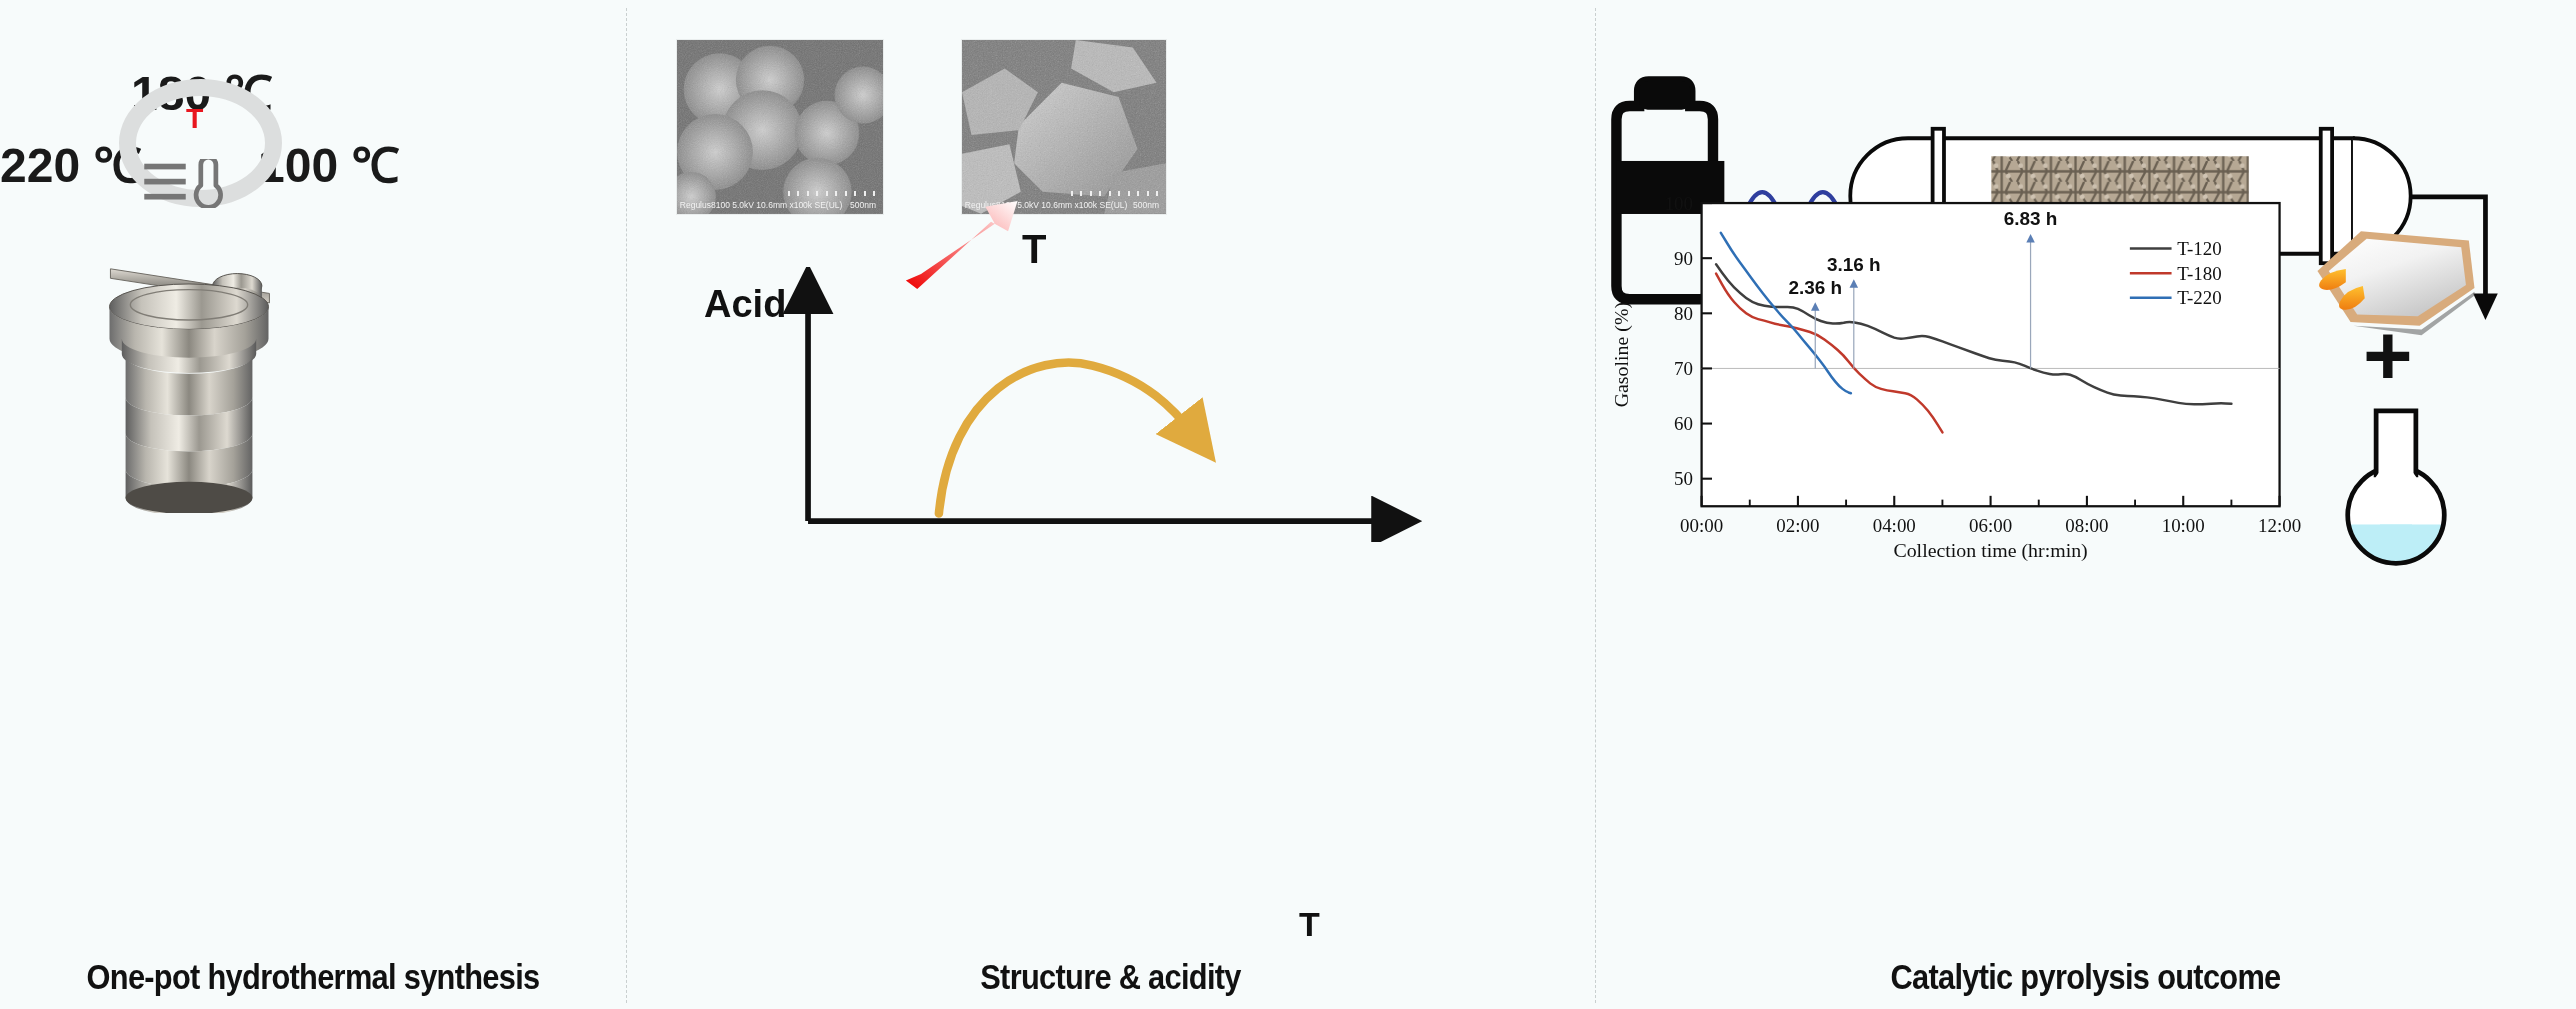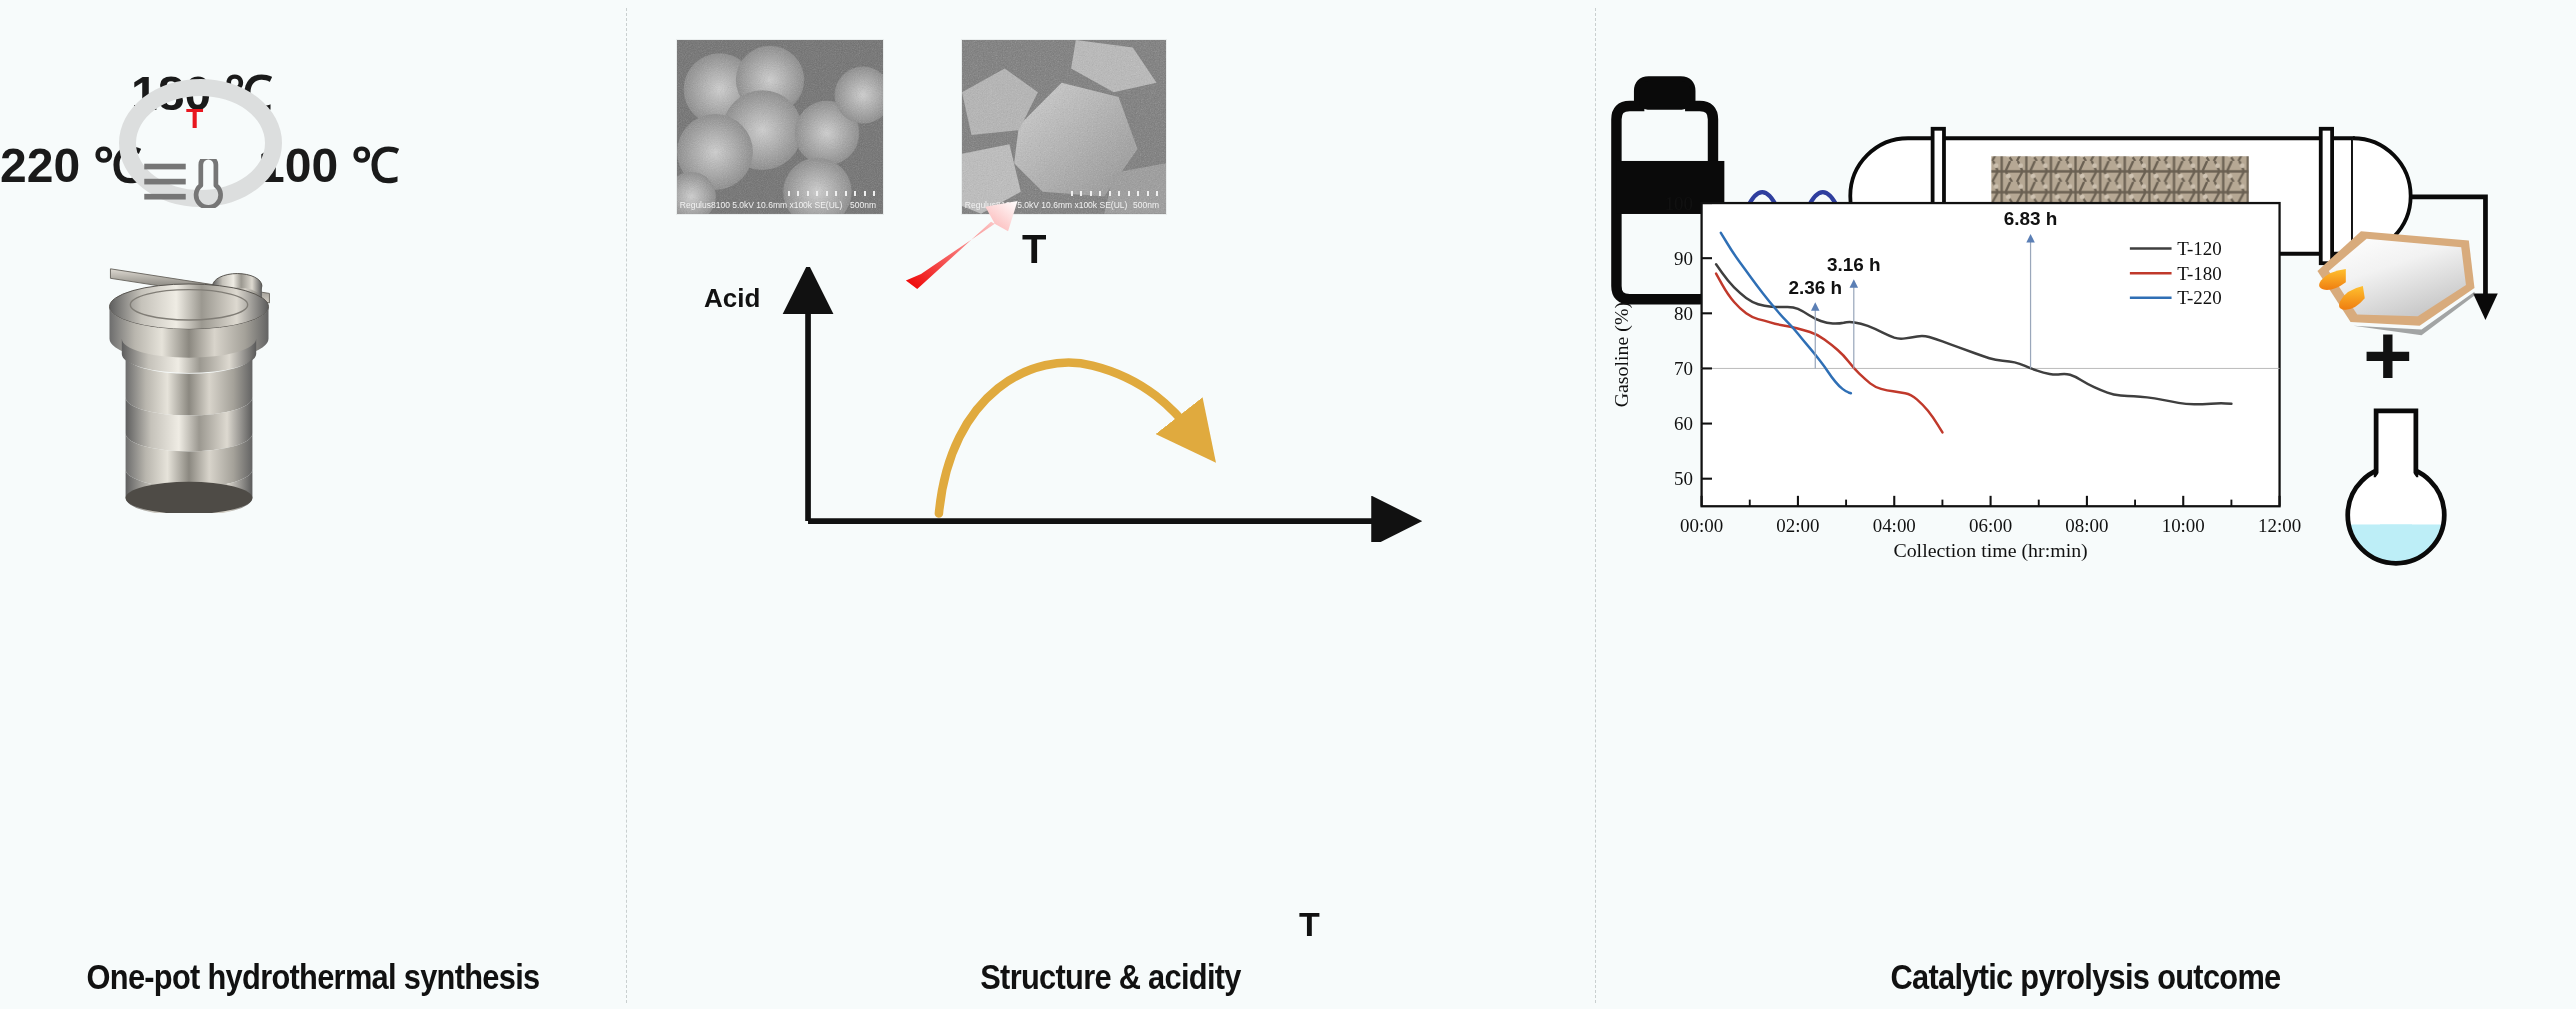--- a/index.html
+++ b/index.html
@@ -77,21 +77,21 @@
 
   #red-arrow{position:absolute;left:278px;top:201px;width:123px;height:90px;}
   #t-label-arrow{
     position:absolute;left:396px;top:227px;
     font-weight:bold;font-size:40px;color:#111;
   }
 
   #acid-axes{position:absolute;left:0px;top:267px;width:969px;height:275px;}
   #acid-label{
     position:absolute;left:78px;top:283px;
-    font-weight:bold;font-size:26px;color:#111;
+    font-weight:bold;font-size:38px;color:#111;
   }
   #t-axis-label{
     position:absolute;left:673px;top:905px;
     font-weight:bold;font-size:34px;color:#111;
   }
 
   
   #apparatus{position:absolute;left:0;top:36px;width:981px;height:284px;}
   #gasbag{position:absolute;left:713px;top:216px;width:175px;height:123px;}
   #plus-sign{

